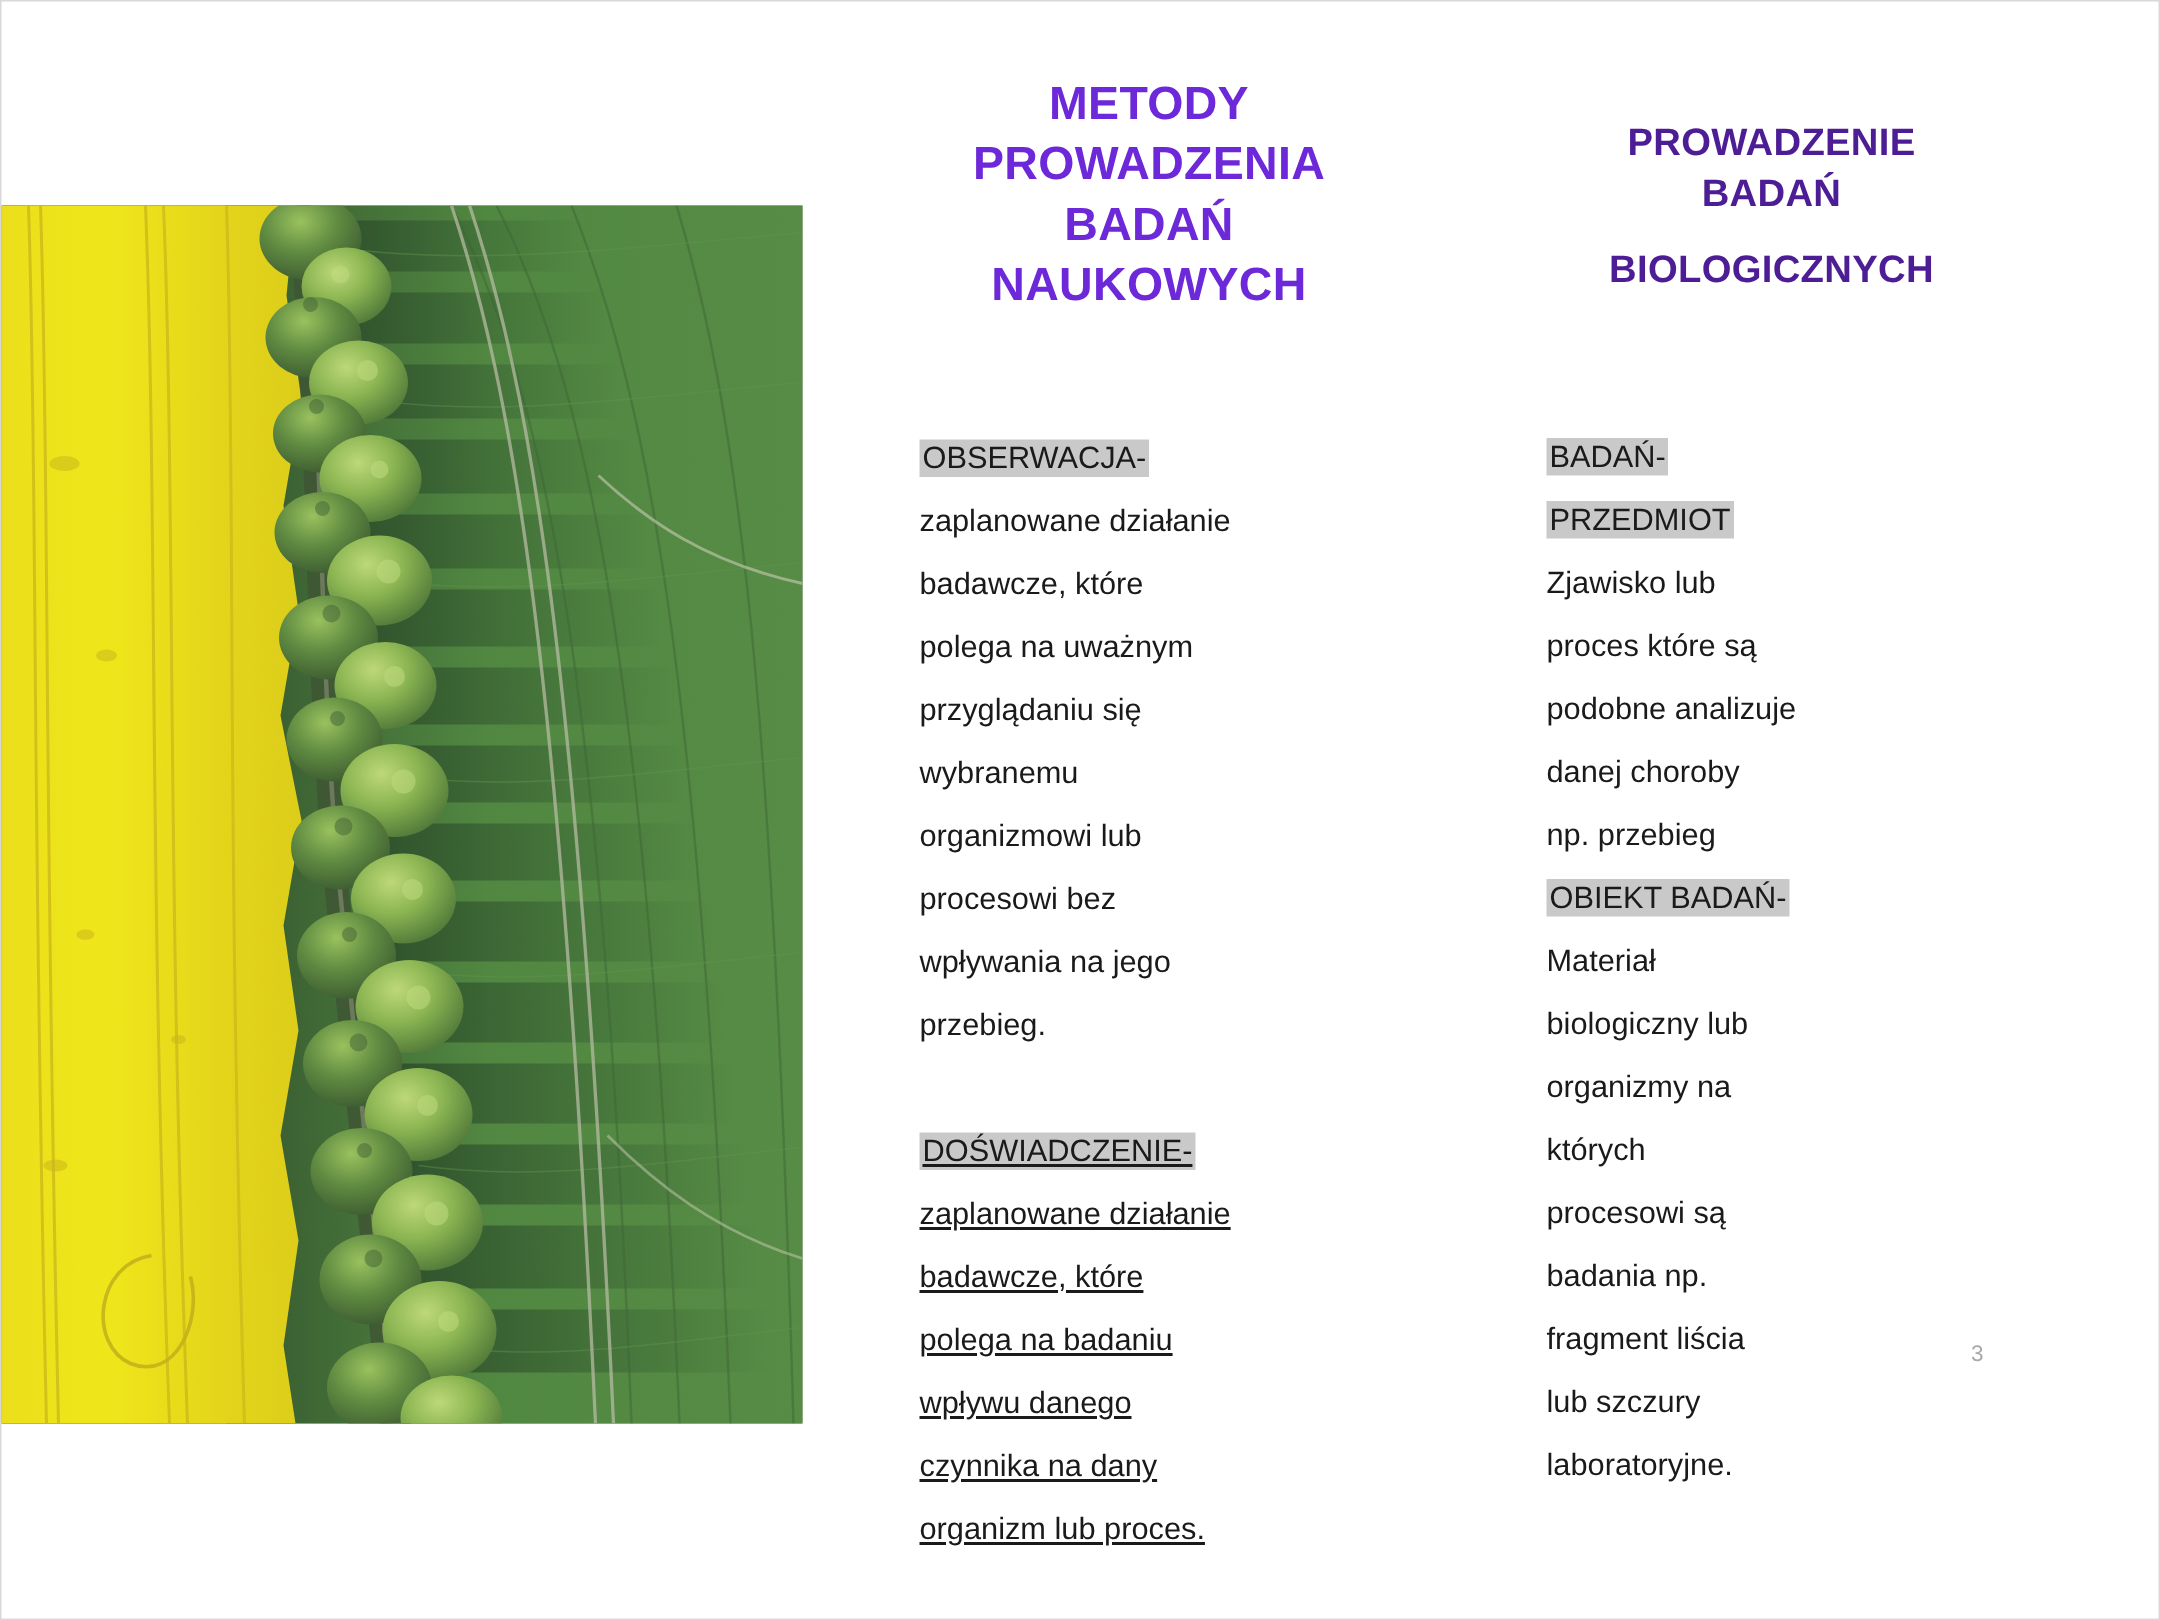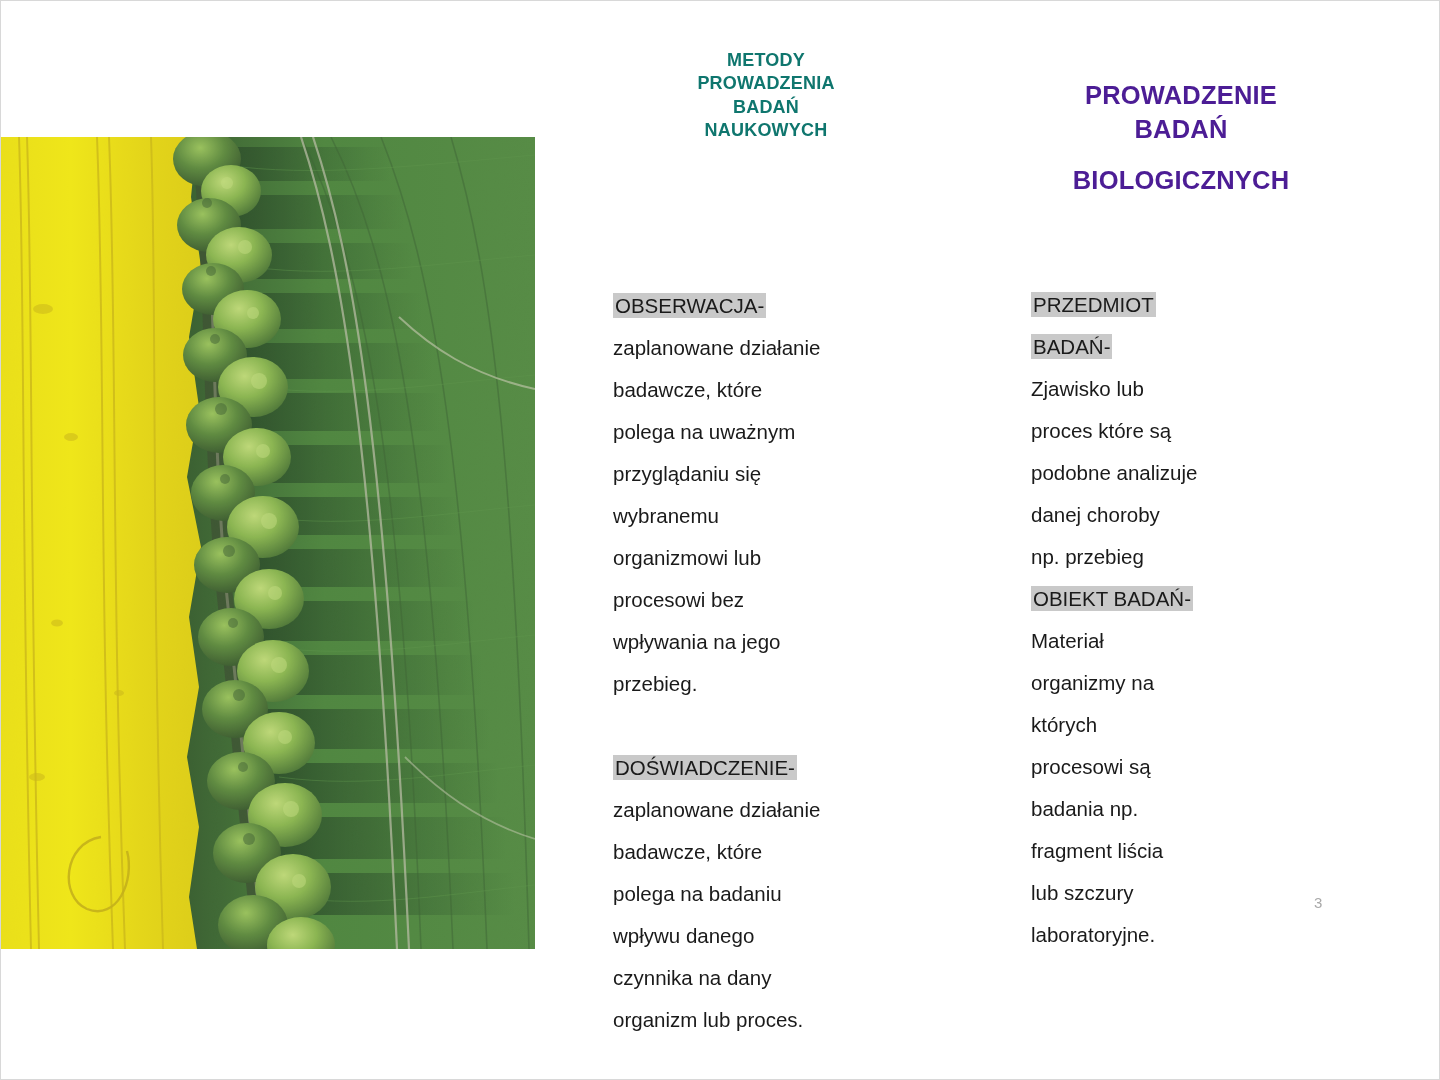--- a/index.html
+++ b/index.html
@@ -39,39 +39,39 @@
   }
 
   
   .col2 {
     position: absolute;
     left: 600px;
     top: 48px;
     width: 330px;
   }
   .col2-heading {
-    color: #0f766e;
+    color: #6d28d9;
     font-weight: bold;
-    font-size: 18px;
+    font-size: 31px;
     line-height: 1.30;
     text-align: center;
     letter-spacing: 0.2px;
     margin: 0;
   }
   .col2-body {
     position: absolute;
     left: 612px;
     top: 284px;
     width: 330px;
     font-size: 20.5px;
     line-height: 42px;
     color: #1a1a1a;
   }
   .col2-body .para { margin: 0 0 42px 0; }
-  .col2-body .para:last-child { margin-bottom: 0; }
+  .col2-body .para:last-child { margin-bottom: 0; text-decoration: underline; }
 
   
   .col3 {
     position: absolute;
     left: 1030px;
     top: 78px;
     width: 300px;
   }
   .col3-heading {
     color: #4c1d95;
@@ -319,32 +319,33 @@
       <span class="line">PROWADZENIE</span>
       <span class="line">BADAŃ</span>
       <span class="gap"></span>
       <span class="line">BIOLOGICZNYCH</span>
     </div>
   </div>
 
   <div class="col3-body">
 
     <div class="para">
+      <span class="line"><span class="hl">BADAŃ-</span></span>
       <span class="line"><span class="hl">PRZEDMIOT</span></span>
-      <span class="line"><span class="hl">BADAŃ-</span></span>
       <span class="line">Zjawisko lub</span>
       <span class="line">proces które są</span>
       <span class="line">podobne analizuje</span>
       <span class="line">danej choroby</span>
       <span class="line">np. przebieg</span>
     </div>
 
     <div class="para">
       <span class="line"><span class="hl">OBIEKT BADAŃ-</span></span>
       <span class="line">Materiał</span>
+      <span class="line">biologiczny lub</span>
       <span class="line">organizmy na</span>
       <span class="line">których</span>
       <span class="line">procesowi są</span>
       <span class="line">badania np.</span>
       <span class="line">fragment liścia</span>
       <span class="line">lub szczury</span>
       <span class="line">laboratoryjne.</span>
     </div>
 
   </div>

